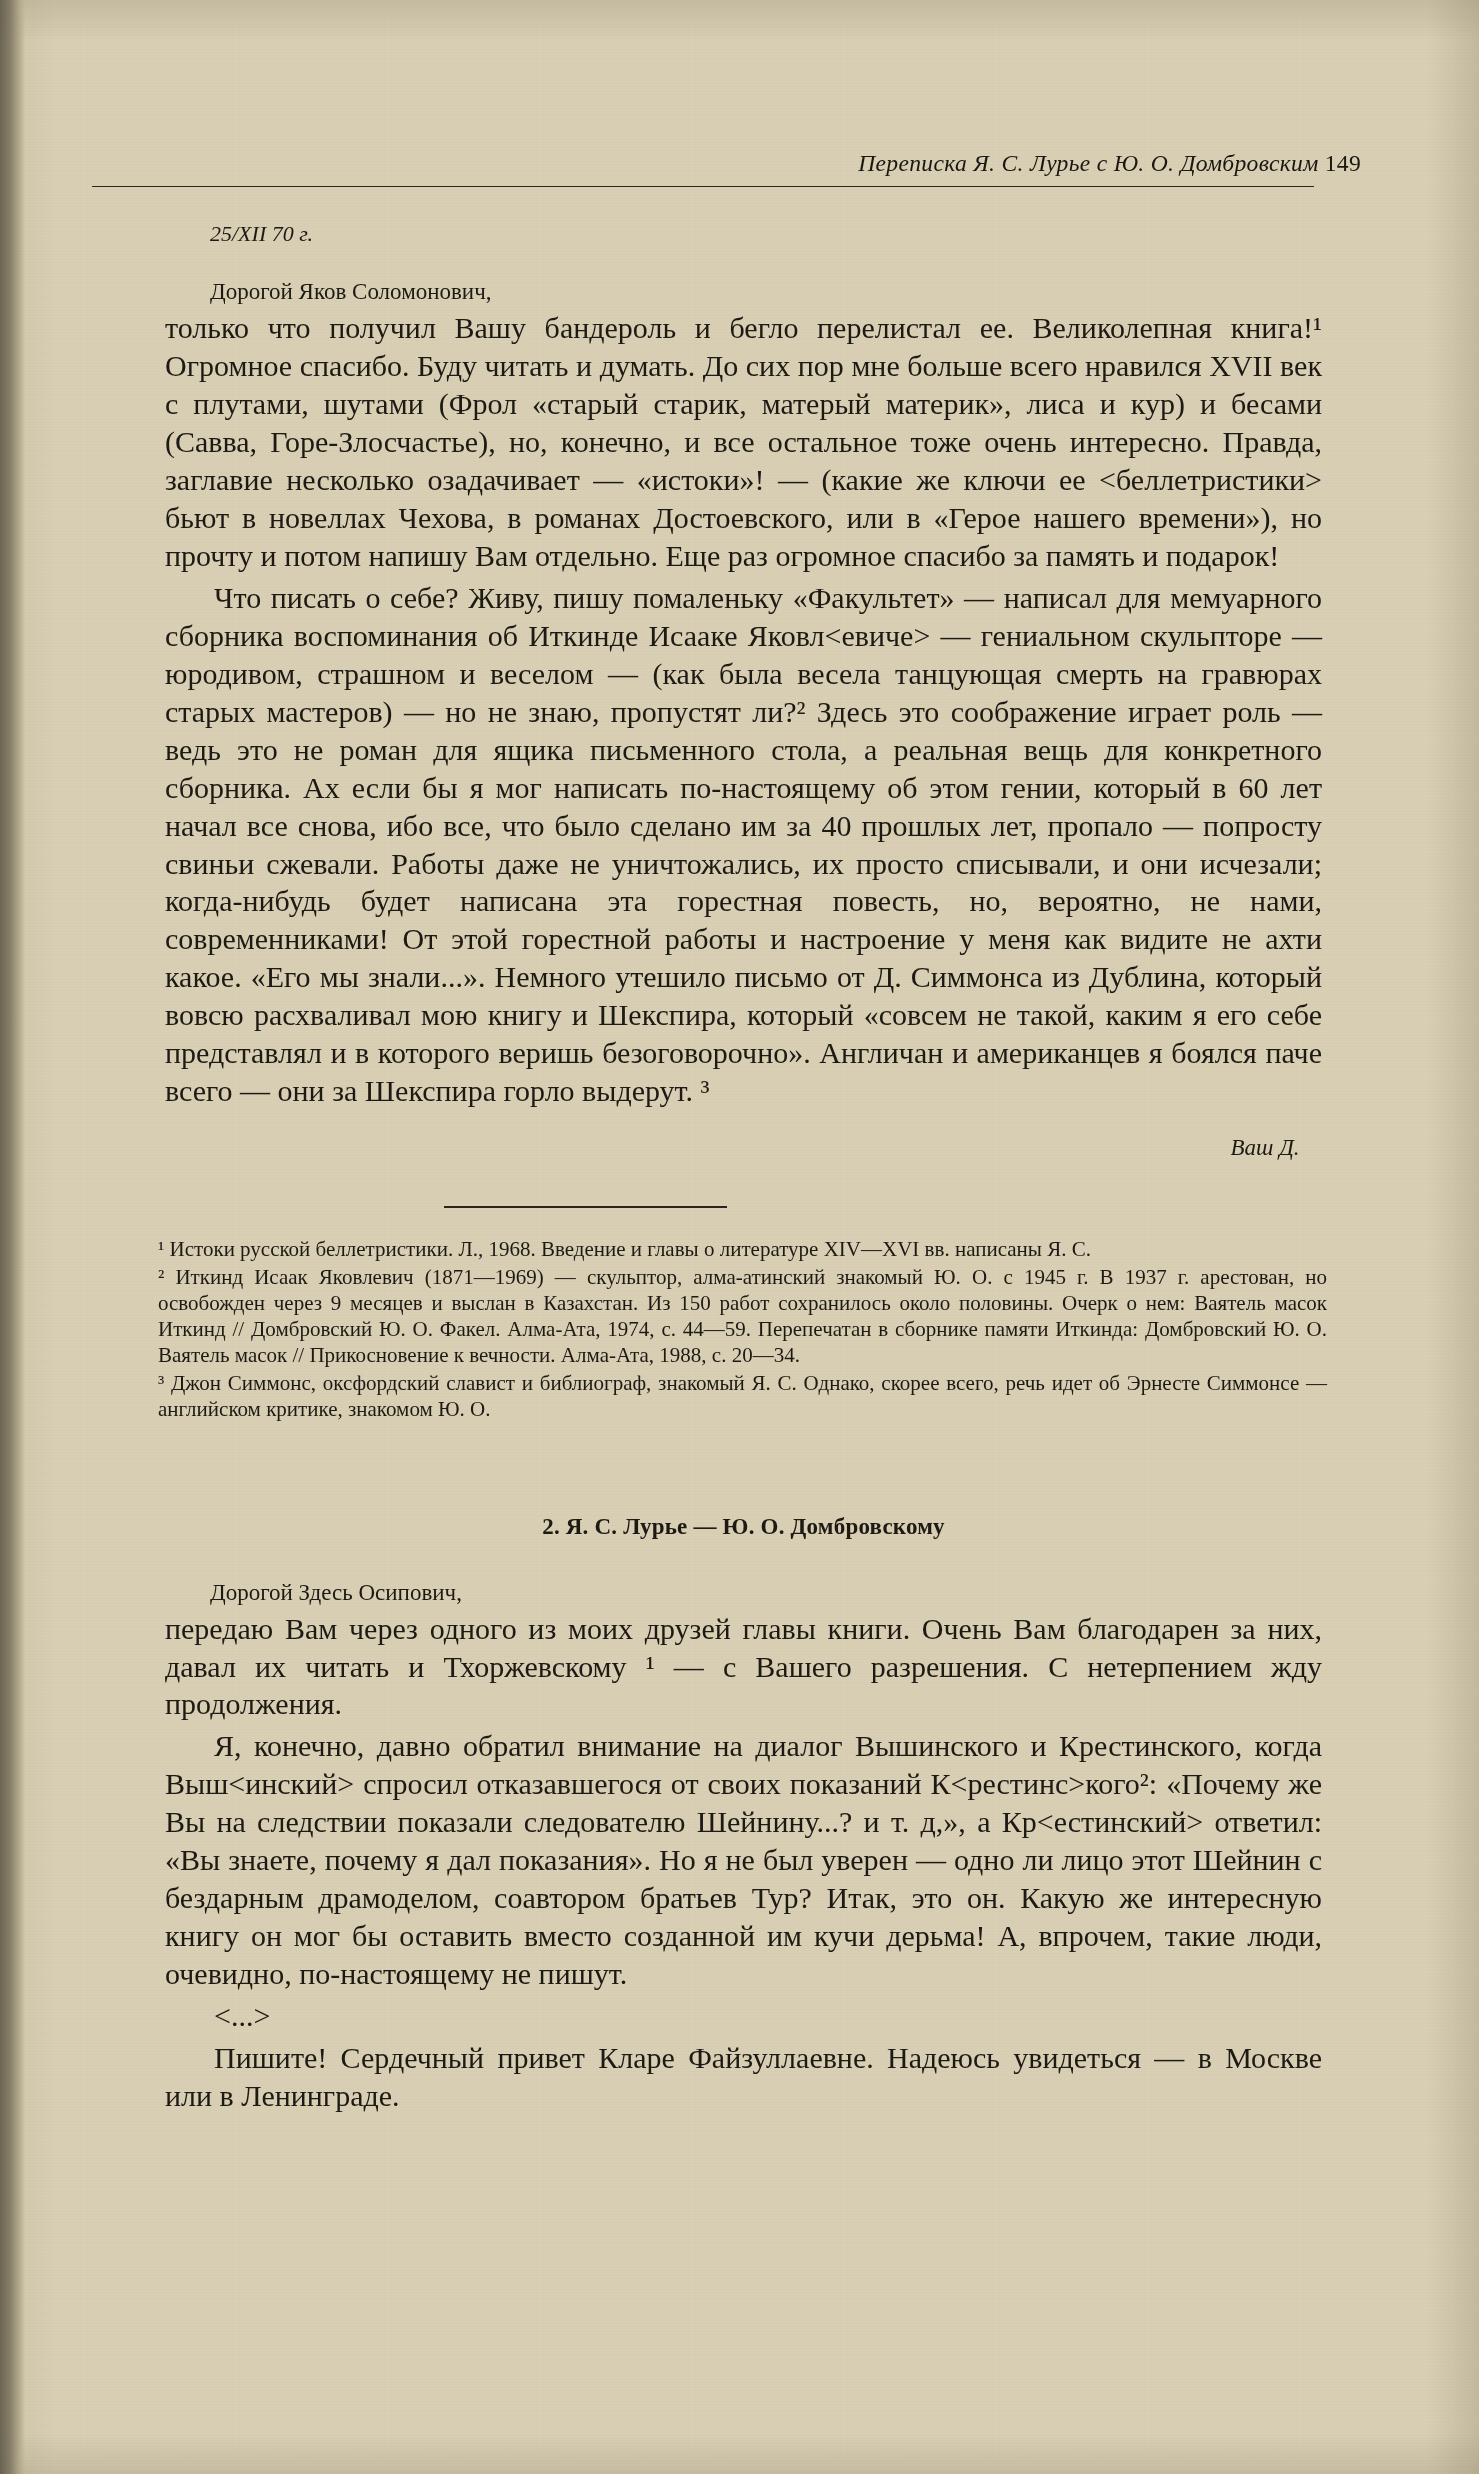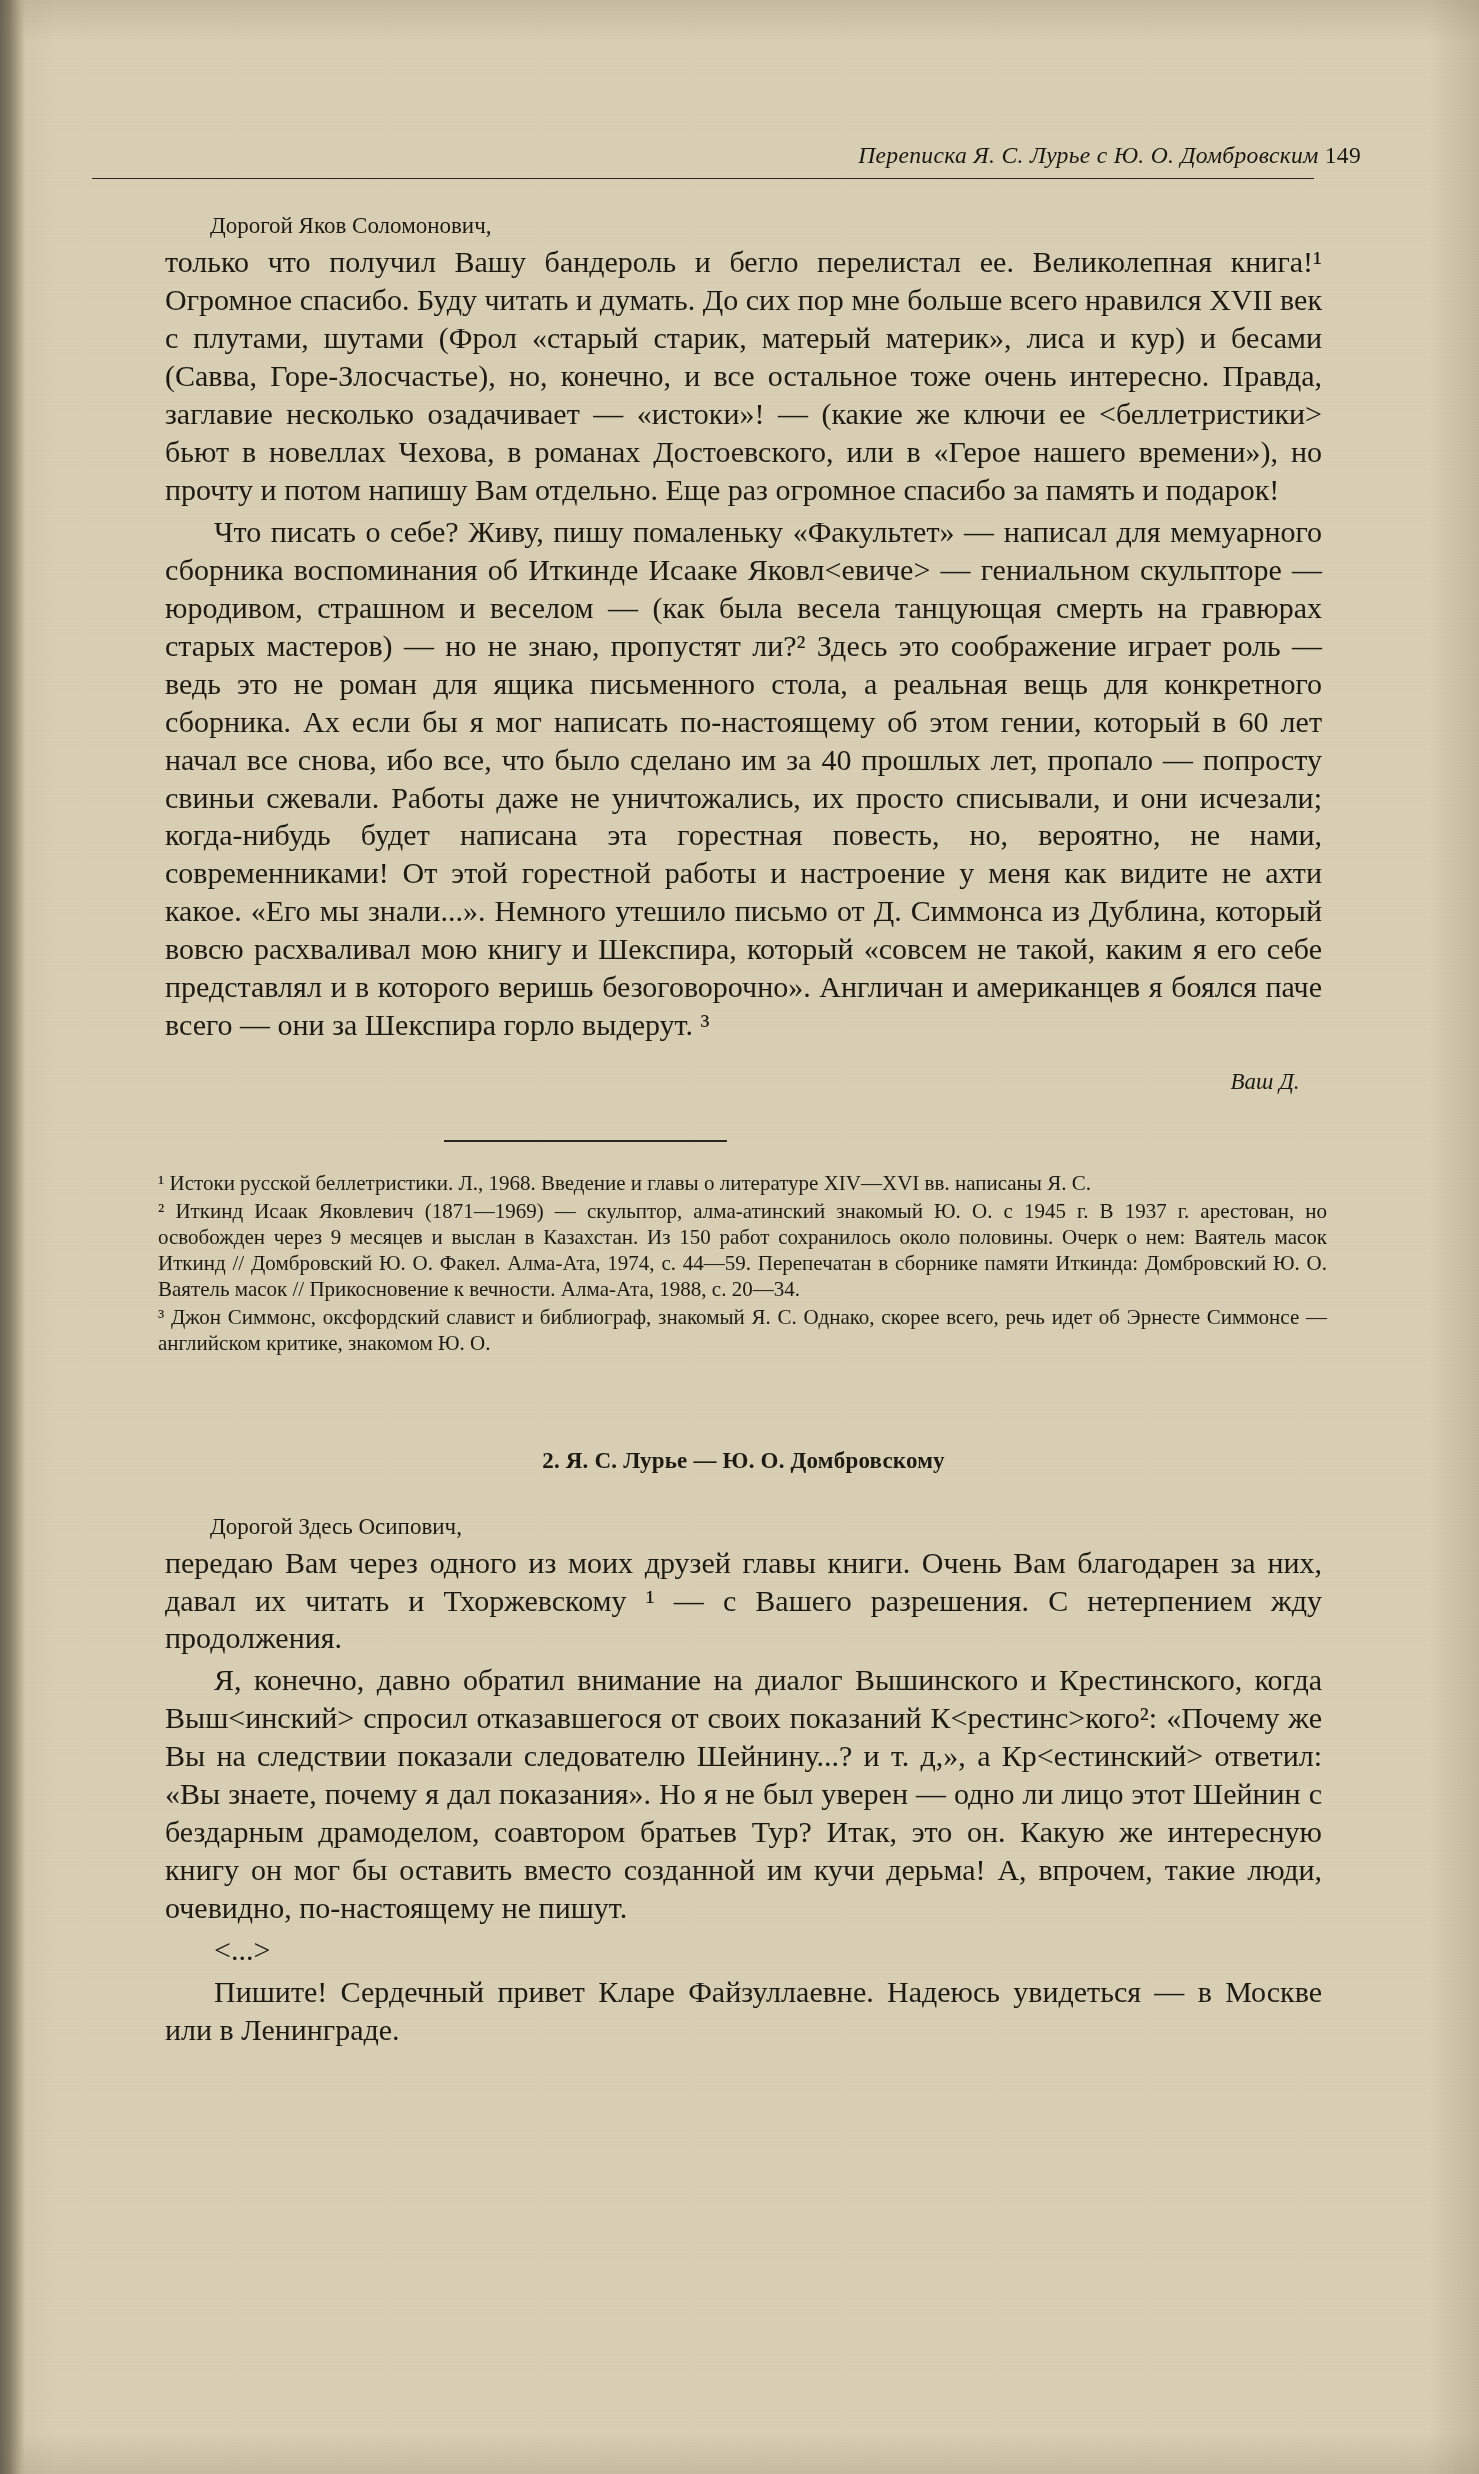--- a/index.html
+++ b/index.html
@@ -37,21 +37,21 @@
   .edge-left {
     position: absolute;
     left: 0; top: 0;
     width: 24.5px; height: 2475px;
     background: linear-gradient(90deg, #5d5748 0%, #7d7460 40%, #b3a98c 80%, rgba(216,207,180,0) 100%);
     opacity: .85;
   }
   .content {
     position: absolute;
     left: 90px;
-    top: 142px;
+    top: 150px;
     width: 1311px;
     color: #1d1a14;
   }
   .running-head {
     text-align: right;
     font-style: italic;
     font-size: 23.6px;
     letter-spacing: 0.3px;
     padding-right: 40px;
     color: #1a1710;
@@ -132,20 +132,21 @@
 
   <div class="content">
 
     <div class="running-head">
       <span>Переписка Я. С. Лурье с Ю. О. Домбровским</span>
       <span class="pnum">149</span>
     </div>
     <div class="rule"></div>
 
     <div class="letter">
+      <div class="date-line">25/XII 70 г.</div>
       <div class="salutation">Дорогой Яков Соломонович,</div>
       <p class="body-text">только что получил Вашу бандероль и бегло перелистал ее. Великолепная книга!¹ Огромное спасибо. Буду читать и думать. До сих пор мне больше всего нравился XVII век с плутами, шутами (Фрол «старый старик, матерый материк», лиса и кур) и бесами (Савва, Горе-Злосчастье), но, конечно, и все остальное тоже очень интересно. Правда, заглавие несколько озадачивает — «истоки»! — (какие же ключи ее &lt;беллетристики&gt; бьют в новеллах Чехова, в романах Достоевского, или в «Герое нашего времени»), но прочту и потом напишу Вам отдельно. Еще раз огромное спасибо за память и подарок!</p>
       <p class="body-text indent">Что писать о себе? Живу, пишу помаленьку «Факультет» — написал для мемуарного сборника воспоминания об Иткинде Исааке Яковл&lt;евиче&gt; — гениальном скульпторе — юродивом, страшном и веселом — (как была весела танцующая смерть на гравюрах старых мастеров) — но не знаю, пропустят ли?² Здесь это соображение играет роль — ведь это не роман для ящика письменного стола, а реальная вещь для конкретного сборника. Ах если бы я мог написать по-настоящему об этом гении, который в 60 лет начал все снова, ибо все, что было сделано им за 40 прошлых лет, пропало — попросту свиньи сжевали. Работы даже не уничтожались, их просто списывали, и они исчезали; когда-нибудь будет написана эта горестная повесть, но, вероятно, не нами, современниками! От этой горестной работы и настроение у меня как видите не ахти какое. «Его мы знали...». Немного утешило письмо от Д. Симмонса из Дублина, который вовсю расхваливал мою книгу и Шекспира, который «совсем не такой, каким я его себе представлял и в которого веришь безоговорочно». Англичан и американцев я боялся паче всего — они за Шекспира горло выдерут. ³</p>
       <div class="sign">Ваш Д.</div>
     </div>
 
     <div class="notes-rule"></div>
 
     <div class="notes">
       <p class="note">¹ Истоки русской беллетристики. Л., 1968. Введение и главы о литературе XIV—XVI вв. написаны Я. С.</p>

